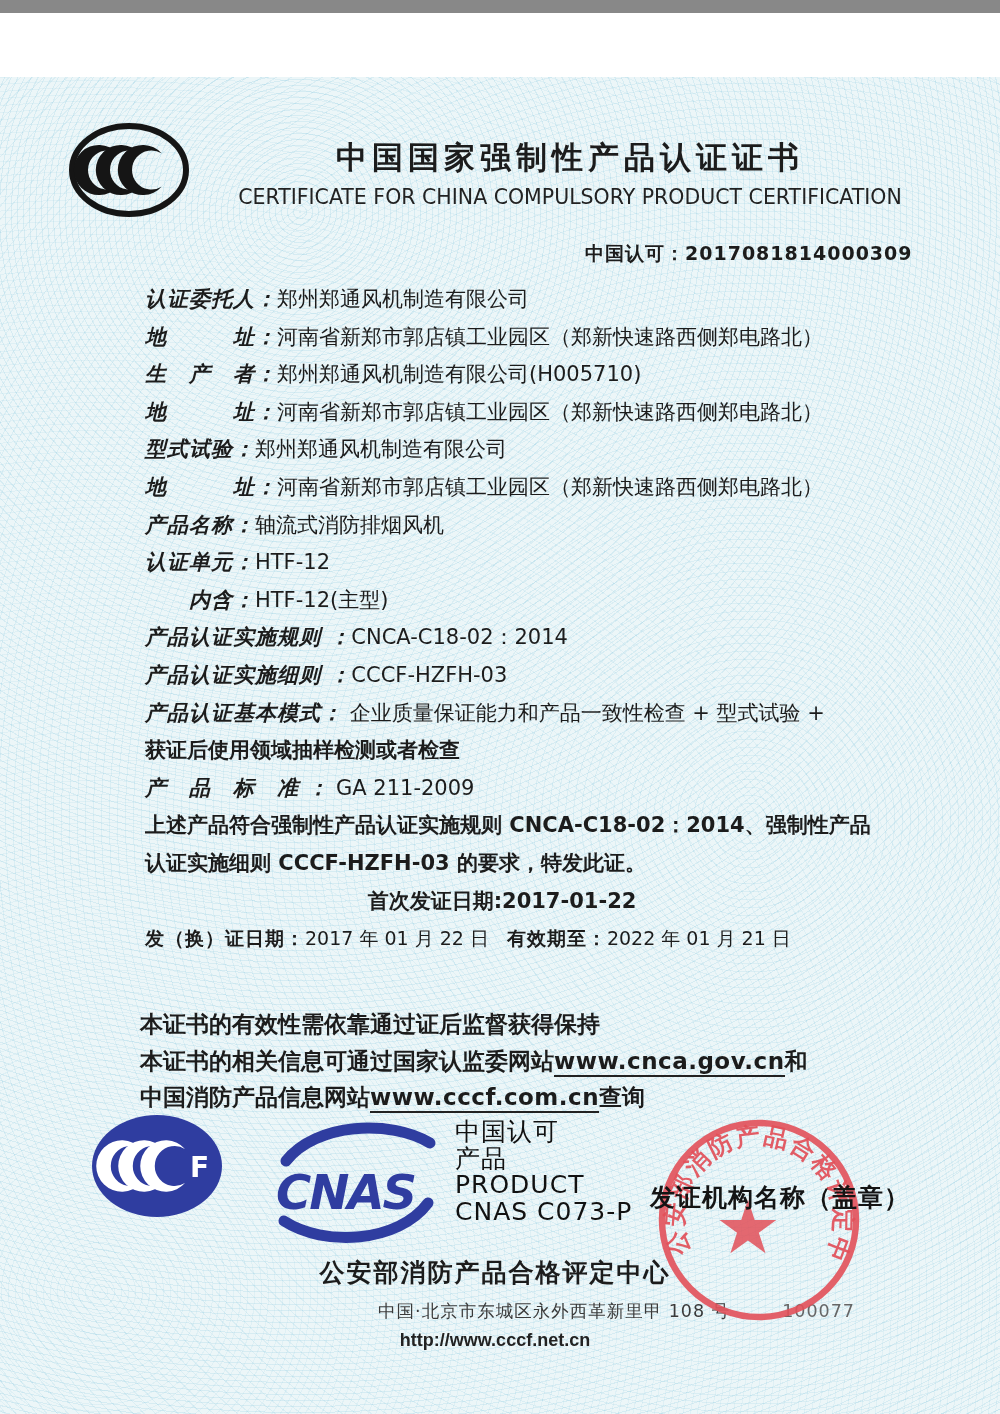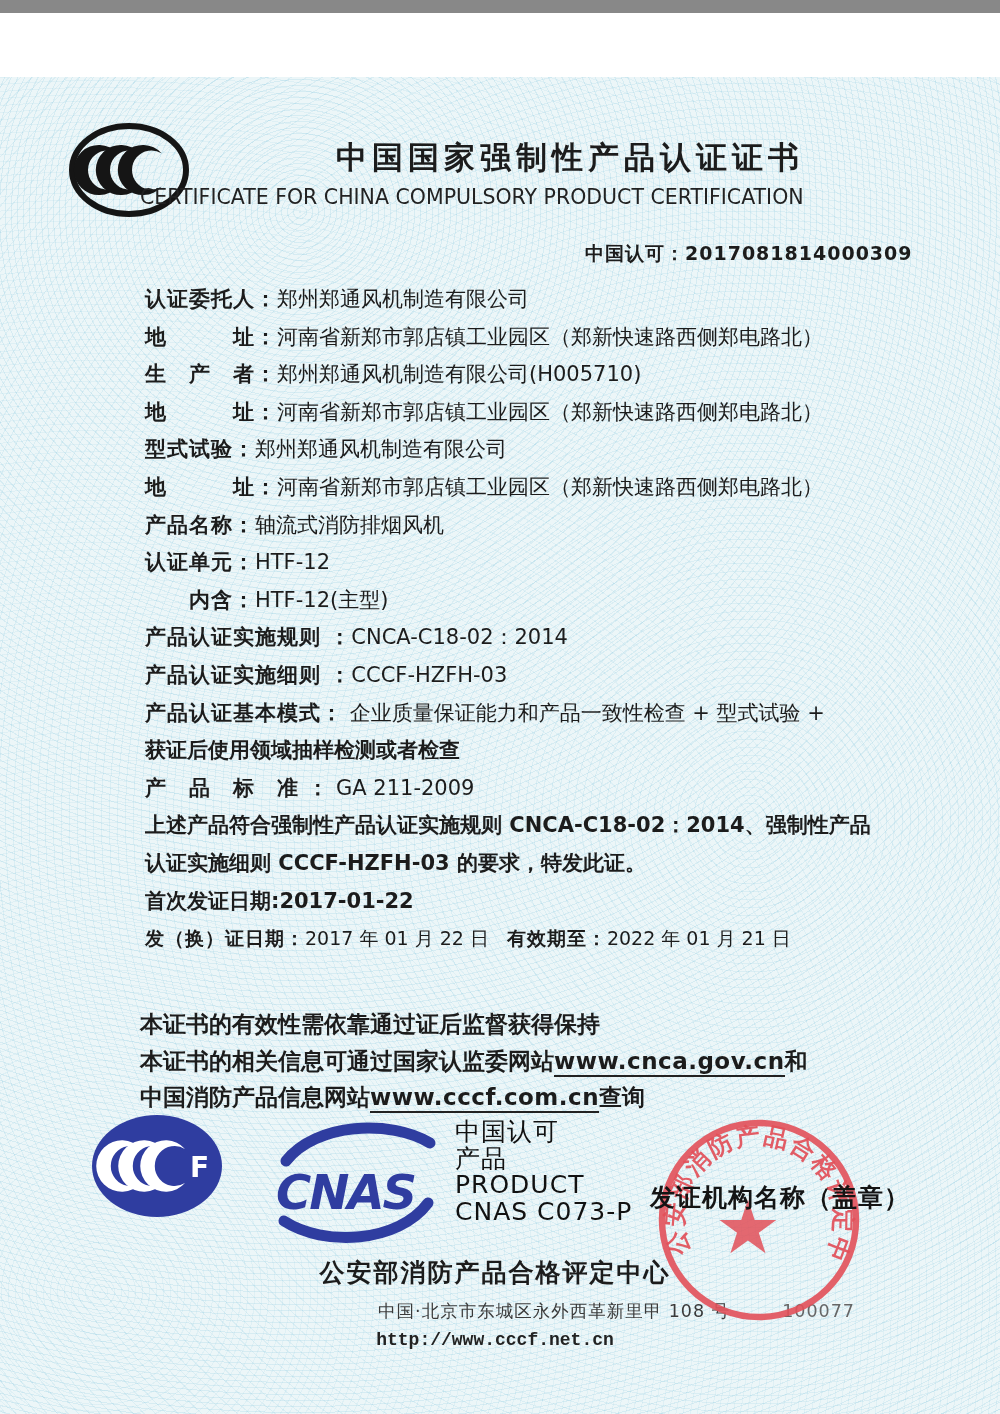--- a/index.html
+++ b/index.html
@@ -7,46 +7,46 @@
         font-family:"DejaVu Sans","Liberation Sans",sans-serif;color:#1c1c1c;overflow:hidden;}
   .pattern{position:absolute;left:0;top:64px;width:100%;height:1350px;
     background-color:#ecf6f8;
     background-image:
       repeating-radial-gradient(circle at 30% 10%, rgba(125,195,220,.20) 0 1px, rgba(255,255,255,0) 1px 6px),
       repeating-radial-gradient(circle at 75% 55%, rgba(125,195,220,.16) 0 1px, rgba(255,255,255,0) 1px 8px),
       repeating-radial-gradient(circle at 10% 90%, rgba(125,195,220,.12) 0 1px, rgba(255,255,255,0) 1px 7px);}
   .ccc-logo{position:absolute;left:66px;top:108px;}
   .title{position:absolute;left:140px;top:124px;width:860px;text-align:center;
          font-size:31px;font-weight:bold;letter-spacing:5px;}
-  .subtitle{position:absolute;left:140px;top:172px;width:860px;text-align:left;
+  .subtitle{position:absolute;left:140px;top:172px;width:860px;text-align:center;
          font-size:20.5px;letter-spacing:0;color:#222;}
   .certno{position:absolute;left:585px;top:228px;font-size:19px;font-weight:bold;letter-spacing:1px;}
   .body{position:absolute;left:145px;top:268px;width:714px;font-size:21px;line-height:37.6px;}
   .row{white-space:pre;height:37.6px;}
-  .row .lab{font-weight:bold;letter-spacing:1px;}
-  .row.center{text-align:left;}
+  .row .lab{font-weight:bold;letter-spacing:1px;font-style:italic;}
+  .row.center{text-align:center;}
   .row.bold{font-weight:bold;}
   .dates{white-space:pre;height:37.6px;font-size:19px;}
   .dates .lab{font-weight:bold;letter-spacing:1px;}
   .dates .gap{display:inline-block;width:18px;}
   .notice{position:absolute;left:140px;top:993px;width:720px;text-align:left;
           font-size:23px;font-weight:bold;line-height:36.5px;}
   .notice .url{border-bottom:2.5px solid #222;padding-bottom:1px;letter-spacing:.5px;}
   .cccf-logo{position:absolute;left:90px;top:1100px;}
   .cnas-logo{position:absolute;left:272px;top:1102px;}
   .accred{position:absolute;left:455px;top:1106px;font-size:25px;line-height:26.5px;letter-spacing:1px;color:#111;}
   .stamp{position:absolute;left:654px;top:1102px;z-index:3;}
   .stamp-overlay{position:absolute;left:650px;top:1168px;width:300px;z-index:5;
           font-size:25px;font-weight:bold;letter-spacing:1px;color:#141414;}
   .footer{position:absolute;left:135px;top:1243px;width:720px;text-align:center;z-index:2;}
   .footer .org{font-size:25px;font-weight:bold;letter-spacing:2px;}
   .footer .addr-line{margin-top:10px;font-size:17.5px;color:#3a3a3a;display:flex;
           justify-content:flex-end;align-items:baseline;gap:52px;letter-spacing:1px;}
   .footer .postcode{color:#666;}
-  .footer .web{margin-top:7px;font-size:18px;font-weight:bold;font-family:Liberation Mono, monospace;color:#222;}
+  .footer .web{margin-top:7px;font-size:18px;font-weight:bold;font-family:Liberation Sans, sans-serif;color:#222;}
 </style>
 </head>
 <body>
 
 <div class="page">
   <div class="pattern"></div>
 
   <svg class="ccc-logo" width="126" height="98" viewBox="0 0 126 98">
     <ellipse cx="63" cy="49" rx="57" ry="44" fill="none" stroke="#151515" stroke-width="6"></ellipse>
     <g fill="#151515">

